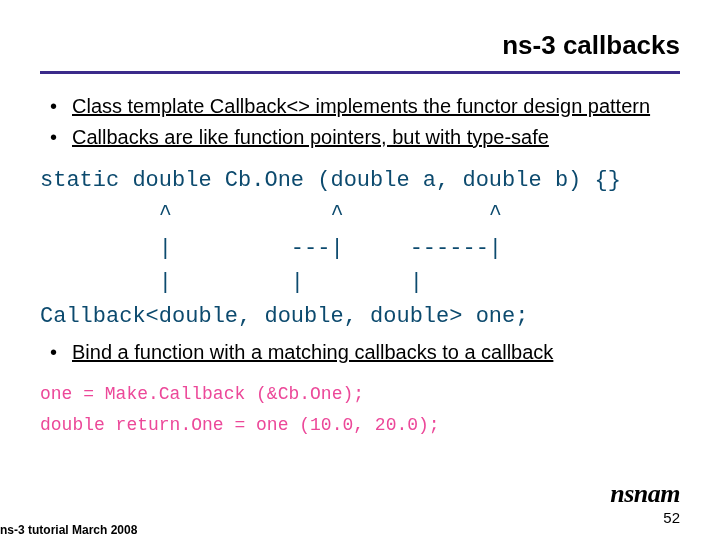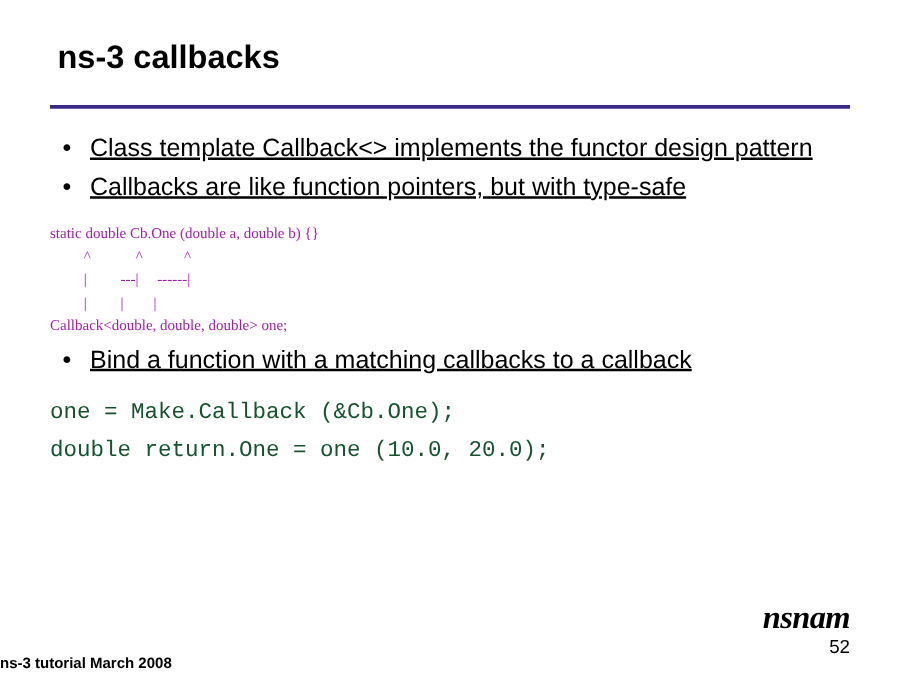--- a/index.html
+++ b/index.html
@@ -9,21 +9,22 @@
     background: #fff;
     font-family: Arial, Helvetica, sans-serif;
     position: relative;
     padding: 30px 40px 0 40px;
   }
   .title {
     font-size: 26px;
     font-weight: bold;
     color: #000;
     margin-left: 6px;
-    margin-bottom: 23px;
+    margin-bottom: 10px;
+    text-align: right;
   }
   .rule {
     border-top: 3px solid #3b2a8a;
     margin-bottom: 20px;
   }
   .bullets {
     list-style: none;
     font-size: 20px;
     color: #000;
     margin: 0 10px 14px 10px;
@@ -35,31 +36,31 @@
     margin-bottom: 6px;
     line-height: 1.25;
   }
   .bullets li::before {
     content: "•";
     position: absolute;
     left: 0;
     top: 0;
   }
   .code {
-    font-family: Liberation Serif, serif;
-    font-size: 12px;
-    color: #a21caf;
+    font-family: Liberation Mono, monospace;
+    font-size: 22px;
+    color: #0c4a6e;
     white-space: pre;
     margin: 6px 0 6px 0;
     line-height: 1.55;
   }
   .code-final {
     font-family: "Courier New", Courier, monospace;
     font-size: 18px;
-    color: #14532d;
+    color: #ec4899;
     white-space: pre;
     margin: 6px 0 2px 0;
     line-height: 1.7;
   }
   .footer {
     position: absolute;
     bottom: 14px;
     left: 0;
     width: 720px;
     padding: 0 40px;

